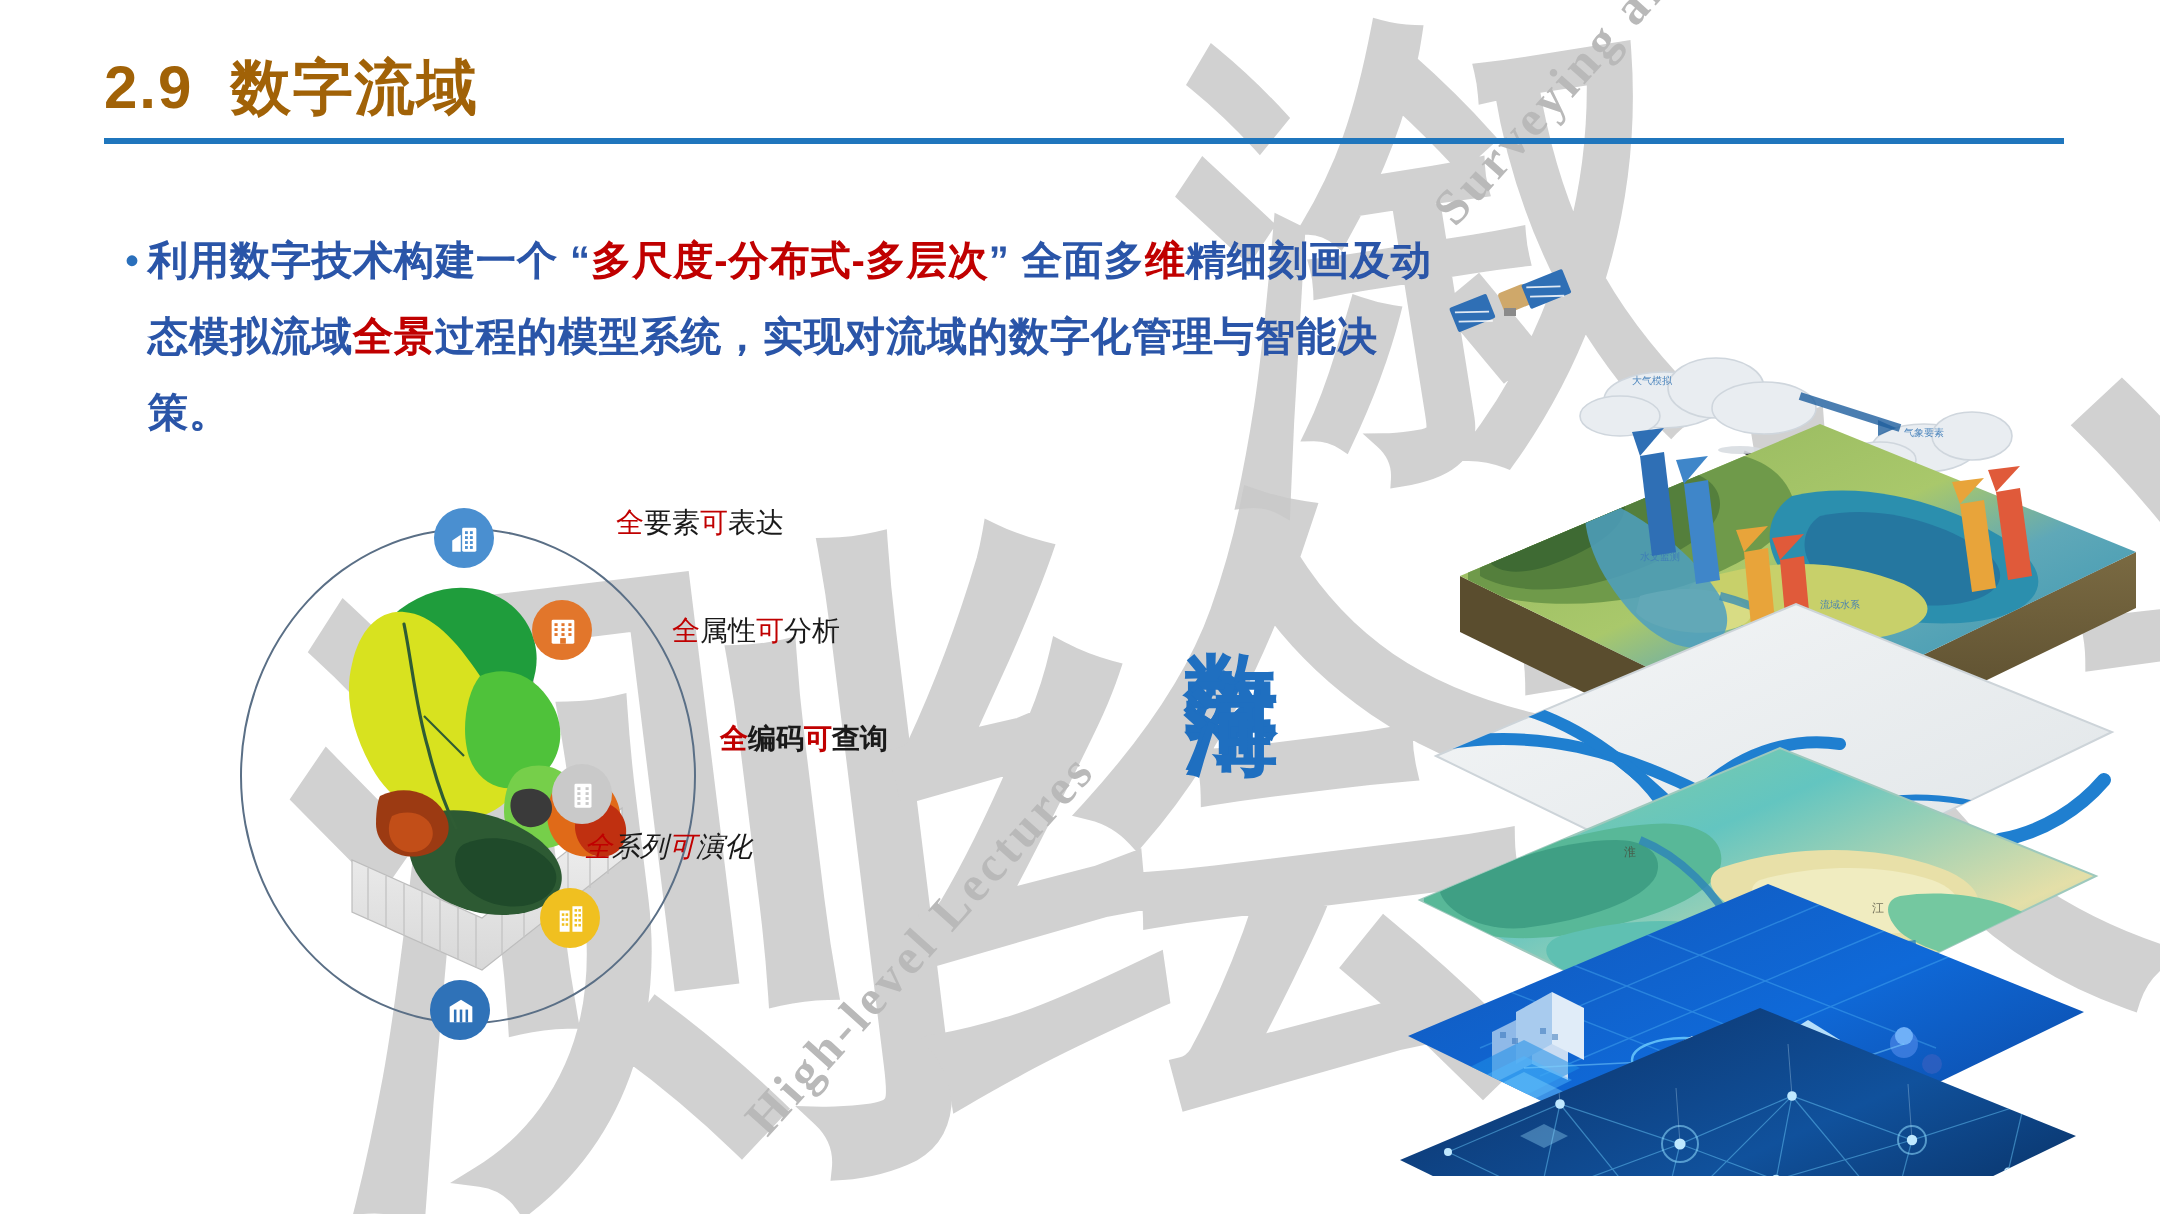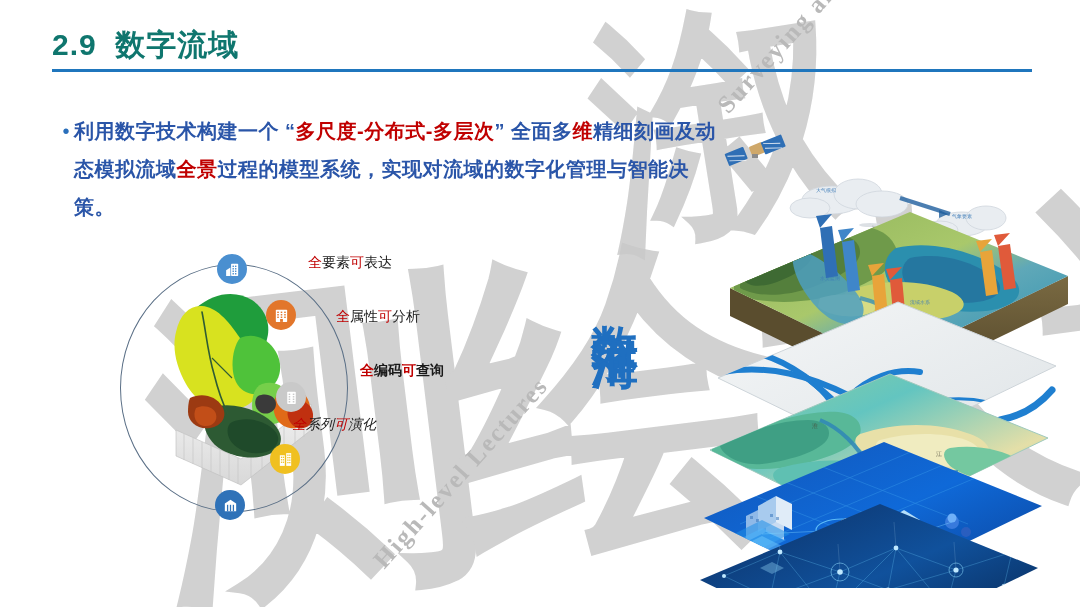--- a/index.html
+++ b/index.html
@@ -32,21 +32,21 @@
     white-space:nowrap;
     transform-origin:left top;
   }
   #wm-lat-1 { top:100px; left:712px; transform:rotate(-48deg); }
   #wm-lat-2 { top:555px; left:368px; transform:rotate(-48deg); }
 
   
   #header { position:absolute; left:0; top:28px; width:1080px; z-index:6; }
   #slide-title {
     margin-left:52px;
-    color:#0f766e;
+    color:#a16207;
     font-size:30px;
     font-weight:700;
     letter-spacing:1px;
     line-height:1.15;
     white-space:pre;
   }
   #title-rule {
     margin:6px auto 0 52px;
     width:980px; height:3px;
     background:#1f76bd;

